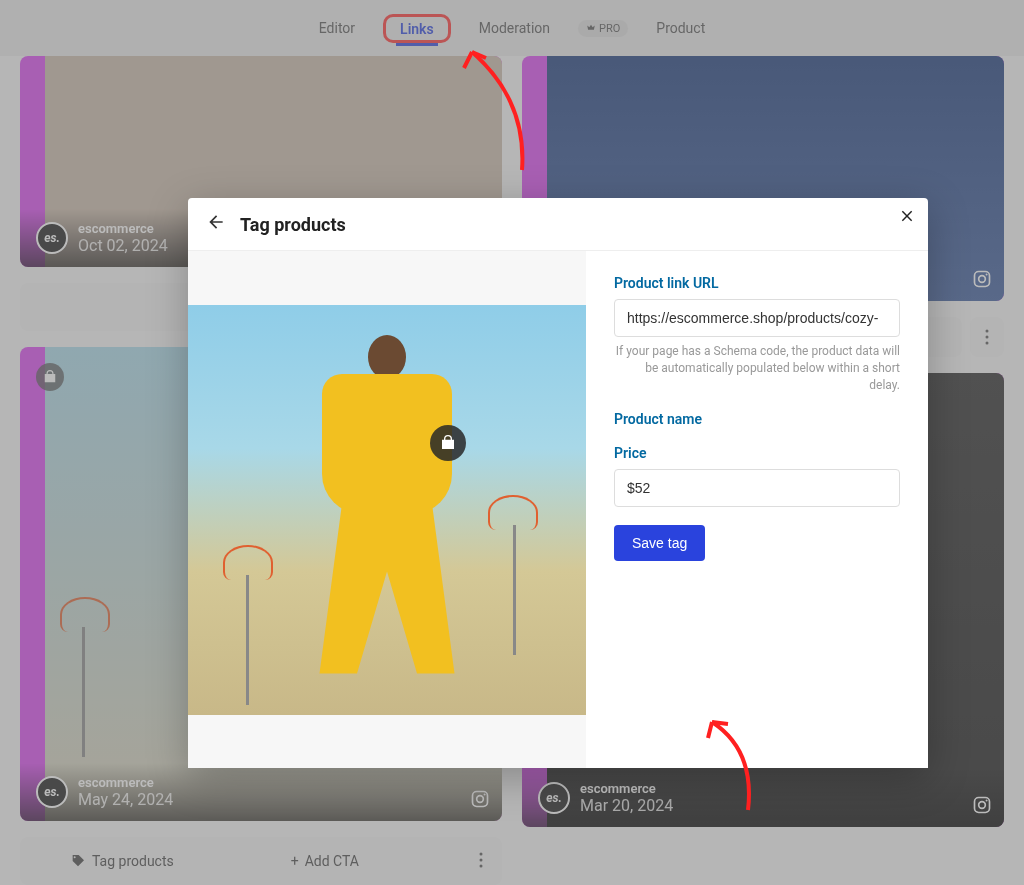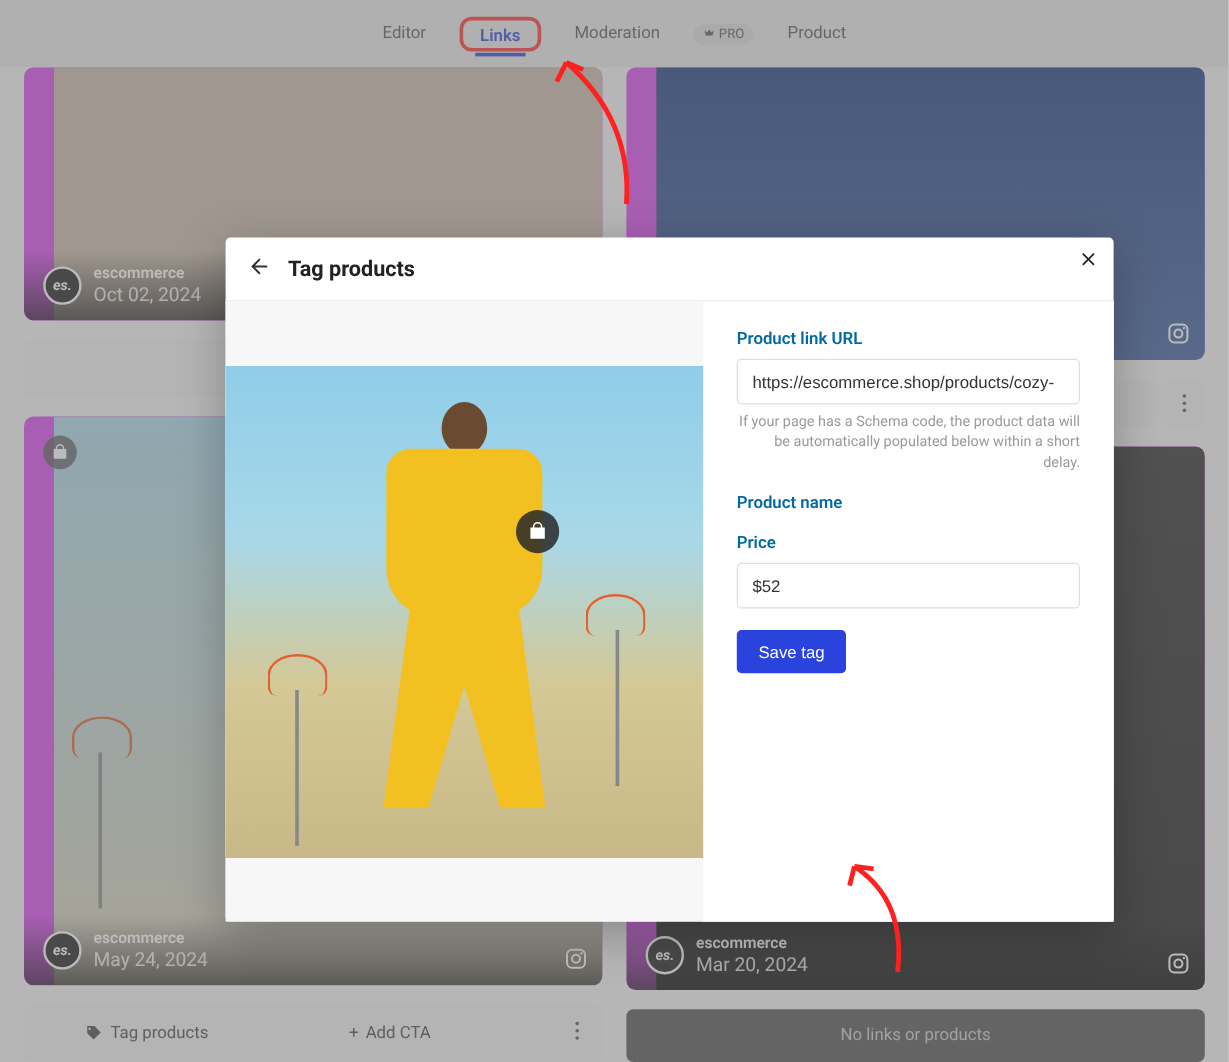--- a/index.html
+++ b/index.html
@@ -198,21 +198,20 @@
           <span class="card-date">Mar 20, 2024</span>
         </div>
       </div>
       <svg class="ig-icon" viewBox="0 0 24 24">
           <rect x="3" y="3" width="18" height="18" rx="5" fill="none" stroke="#fff" stroke-width="2"></rect>
           <circle cx="12" cy="12" r="4" fill="none" stroke="#fff" stroke-width="2"></circle>
           <circle cx="17.5" cy="6.5" r="1.2" fill="#fff"></circle>
         </svg>
     </div>
 
-    <div class="no-links">No links or products</div>
   </div>
 </div>
 
 <div class="modal-backdrop"></div>
 
 <div class="modal">
   <div class="modal-header">
     <span class="modal-back">
       <svg width="20" height="20" viewBox="0 0 24 24">
           <path fill="#333" d="M20 11H7.8l5.6-5.6L12 4l-8 8 8 8 1.4-1.4L7.8 13H20v-2z"></path>

